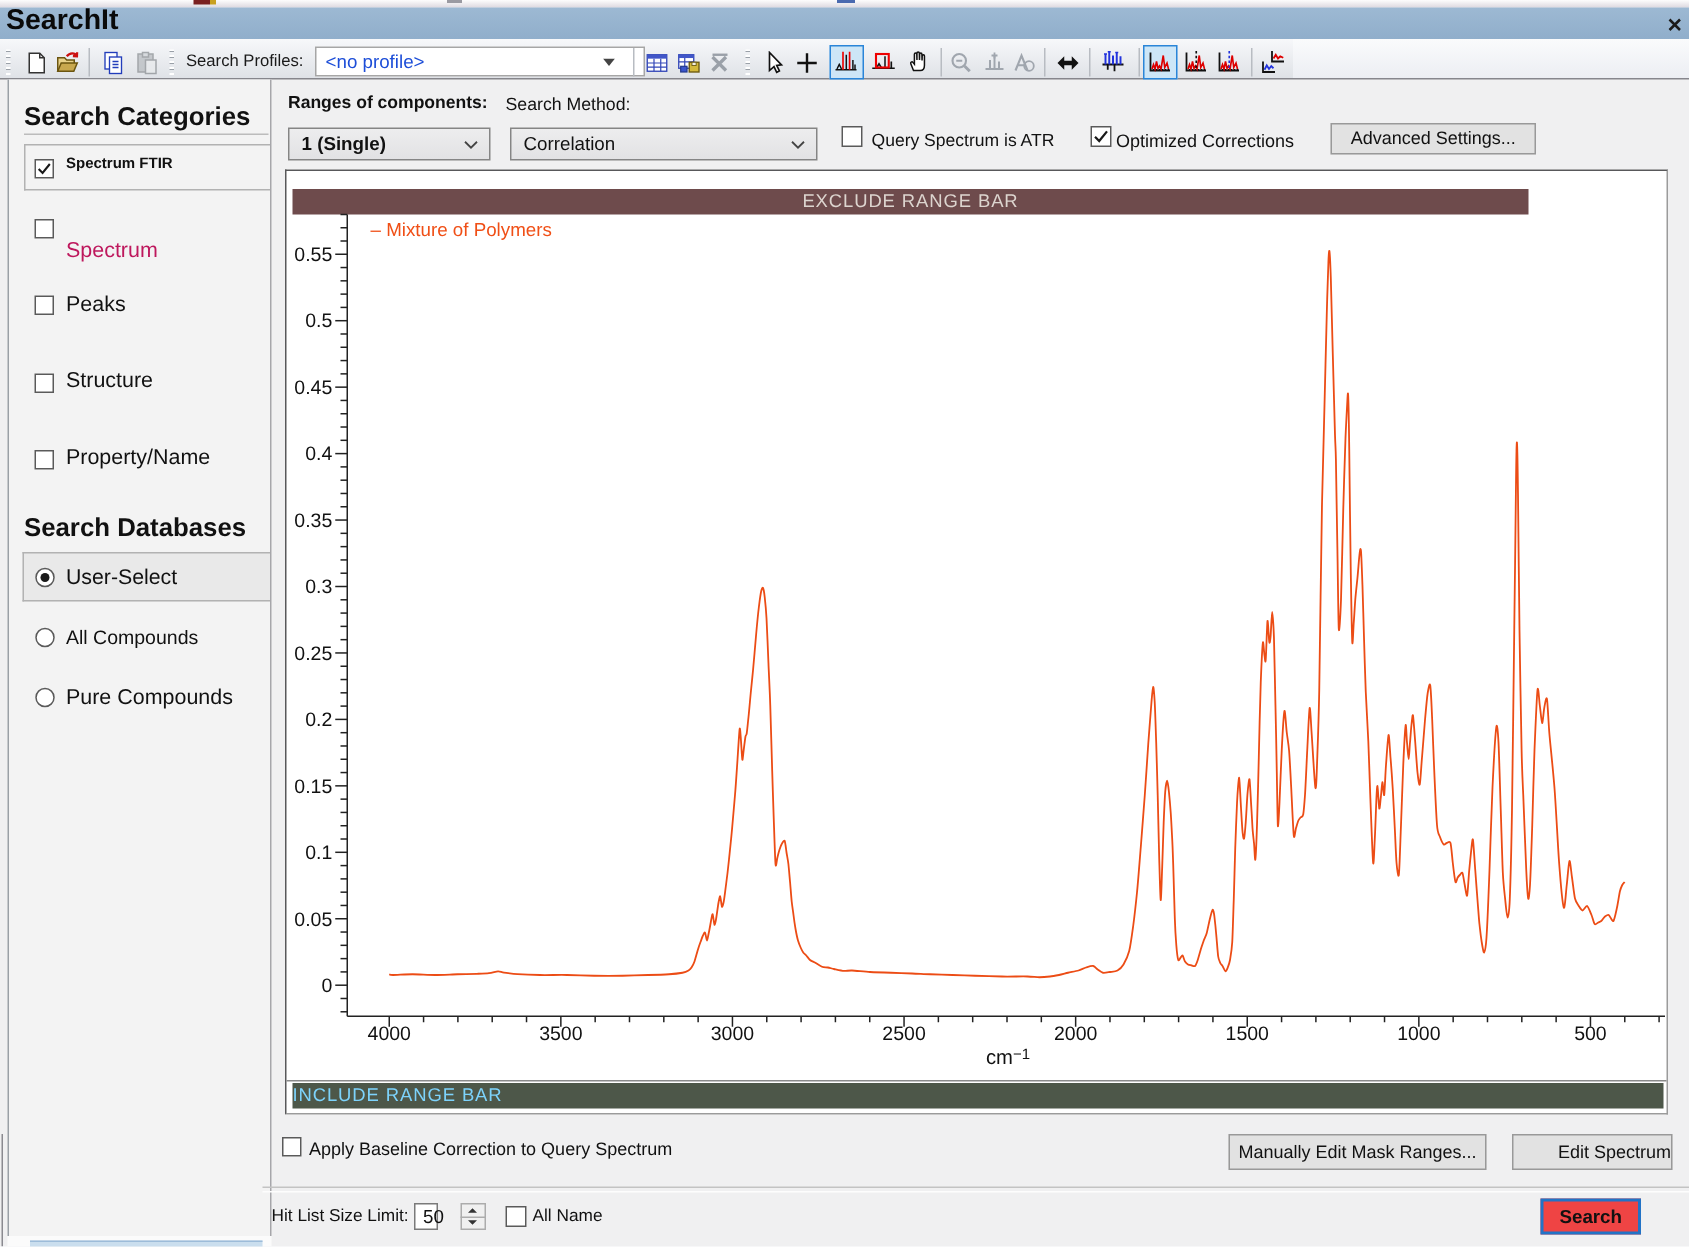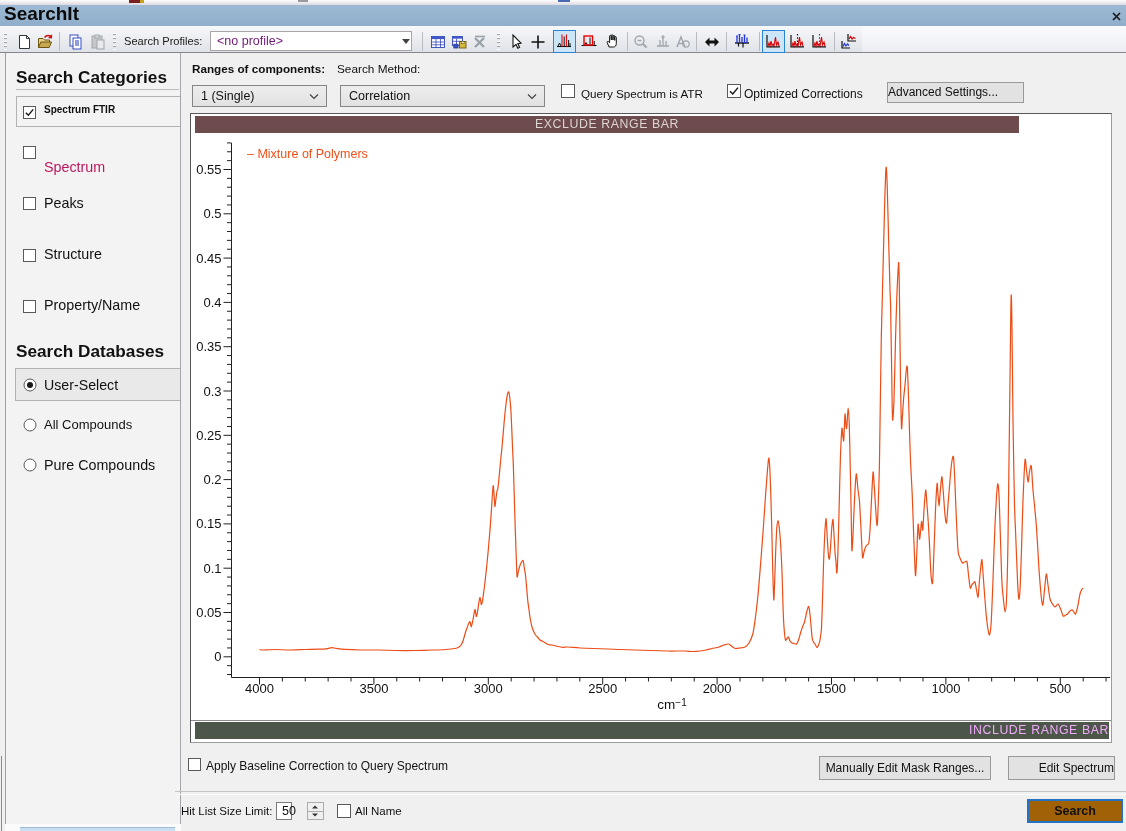--- a/index.html
+++ b/index.html
@@ -28,21 +28,21 @@
     <rect x="5" y="4" width="8" height="11" fill="#fff" stroke="#223dbb" stroke-width="0.9"></rect>
     <path d="M7 7 h4 M7 9 h4 M7 11 h4" stroke="#223dbb" stroke-width="1"></path>
   </svg>
 <svg width="16" height="16" viewBox="0 0 16 16" style="position:absolute;left:90px;top:34px;opacity:.75">
     <rect x="2" y="2" width="10" height="12" fill="#b8bcc0" stroke="#8c9094"></rect>
     <rect x="5" y="1" width="4" height="3" fill="#d0d4d8" stroke="#8c9094"></rect>
     <rect x="7" y="6" width="7" height="9" fill="#e8eaec" stroke="#8c9094"></rect>
   </svg>
 <div style="position:absolute;left:113px;top:33px;width:3px;height:17px;background:repeating-linear-gradient(#fff 0 1px,#9aa0a8 1px 2px,transparent 2px 4px)"></div>
 <div style="position:absolute;left:124px;top:35px;font-size:11.1px;color:#1a1a1a;white-space:nowrap">Search Profiles:</div>
-<div class="abs" style="left:210px;top:31px;width:202px;height:20px;box-sizing:border-box;background:#fff;border:1px solid #a6a6a6;font-size:12.5px;color:#701a75;line-height:18px;padding-left:6px">&lt;no profile&gt;</div>
+<div class="abs" style="left:210px;top:31px;width:220px;height:20px;box-sizing:border-box;background:#fff;border:1px solid #a6a6a6;font-size:12.5px;color:#1d4ed8;line-height:18px;padding-left:6px">&lt;no profile&gt;</div>
 <svg width="8" height="5" viewBox="0 0 8 5" style="position:absolute;left:402px;top:39px">
     <path d="M0 0 L4 5 L8 0 Z" fill="#444"></path>
   </svg>
 <div style="position:absolute;left:422px;top:32px;width:1px;height:19px;background:#b8bcc2"></div>
 <svg width="16" height="16" viewBox="0 0 16 16" style="position:absolute;left:430px;top:34px">
     <rect x="1.5" y="2.5" width="13" height="11" fill="#fff" stroke="#3347b8" stroke-width="0.9"></rect>
     <rect x="1.5" y="2.5" width="13" height="2.6" fill="#4156c8"></rect>
     <path d="M1.5 8 h13 M1.5 10.8 h13 M6 5.1 v8.4 M10.5 5.1 v8.4" stroke="#3347b8" stroke-width="0.8" fill="none"></path>
   </svg>
 <svg width="16" height="16" viewBox="0 0 16 16" style="position:absolute;left:451px;top:34px">
@@ -163,40 +163,40 @@
 <svg width="14" height="14" viewBox="0 0 14 14" style="position:absolute;left:23px;top:418px">
     <circle cx="7" cy="7" r="6" fill="#fff" stroke="#5a5a5a"></circle>
   </svg>
 <div style="position:absolute;left:44px;top:417px;font-size:13px;color:#111;white-space:nowrap">All Compounds</div>
 <svg width="14" height="14" viewBox="0 0 14 14" style="position:absolute;left:23px;top:458px">
     <circle cx="7" cy="7" r="6" fill="#fff" stroke="#5a5a5a"></circle>
   </svg>
 <div style="position:absolute;left:44px;top:457px;font-size:14.3px;color:#111;white-space:nowrap">Pure Compounds</div>
 <div style="position:absolute;left:192px;top:62px;font-size:11.7px;color:#111;font-weight:bold;white-space:nowrap">Ranges of components:</div>
 <div style="position:absolute;left:337px;top:62px;font-size:11.8px;color:#111;white-space:nowrap">Search Method:</div>
-<div style="position:absolute;left:192px;top:85px;width:135px;height:22px;box-sizing:border-box;background:linear-gradient(#ededee,#e2e2e4);border:1px solid #858585;font-size:12.5px;font-weight:normal;color:#111;line-height:21px;padding-left:8px">1 (Single)</div>
+<div style="position:absolute;left:192px;top:85px;width:135px;height:22px;box-sizing:border-box;background:linear-gradient(#ededee,#e2e2e4);border:1px solid #858585;font-size:12.5px;font-weight:bold;color:#111;line-height:21px;padding-left:8px">1 (Single)</div>
 <svg width="10" height="6" viewBox="0 0 10 6" style="position:absolute;left:309px;top:94px">
     <path d="M1 0.5 L5 4.5 L9 0.5" fill="none" stroke="#444" stroke-width="1.2"></path>
   </svg>
 <div style="position:absolute;left:340px;top:85px;width:205px;height:22px;box-sizing:border-box;background:linear-gradient(#ededee,#e2e2e4);border:1px solid #858585;font-size:12.5px;font-weight:normal;color:#111;line-height:21px;padding-left:8px">Correlation</div>
 <svg width="10" height="6" viewBox="0 0 10 6" style="position:absolute;left:527px;top:94px">
     <path d="M1 0.5 L5 4.5 L9 0.5" fill="none" stroke="#444" stroke-width="1.2"></path>
   </svg>
 <div style="position:absolute;left:561px;top:84px;width:14px;height:14px;background:#fff;border:1px solid #5a5a5a;box-sizing:border-box"></div>
 <div style="position:absolute;left:581px;top:87px;font-size:11.7px;color:#111;white-space:nowrap">Query Spectrum is ATR</div>
 <div style="position:absolute;left:727px;top:84px;width:14px;height:14px;background:#fff;border:1px solid #5a5a5a;box-sizing:border-box"></div>
 <svg width="14" height="14" viewBox="0 0 14 14" style="position:absolute;left:727px;top:84px">
     <path d="M3 7.2 L5.8 10 L11 3.6" fill="none" stroke="#1a1a1a" stroke-width="1.5"></path>
   </svg>
 <div style="position:absolute;left:744px;top:87px;font-size:12.0px;color:#111;white-space:nowrap">Optimized Corrections</div>
-<div style="position:absolute;left:887px;top:82px;width:137px;height:21px;box-sizing:border-box;background:#e2e2e2;border:1px solid #999;font-size:12px;color:#111;line-height:19px;">Advanced Settings...</div>
+<div style="position:absolute;left:887px;top:82px;width:137px;height:21px;box-sizing:border-box;background:#e2e2e2;border:1px solid #999;font-size:12px;color:#111;line-height:19px;text-align:center">Advanced Settings...</div>
 <div class="abs" style="left:190px;top:113px;width:922px;height:630px;background:#fff;border:1px solid;border-color:#58585a #9b9b9b #9b9b9b #58585a;box-sizing:border-box"></div>
-<div class="abs" style="left:195px;top:116px;width:824px;height:17px;background:#6e4b4c;color:#ddd5cf;font-size:12.3px;text-align:center;line-height:17px;letter-spacing:0.6px">EXCLUDE RANGE BAR</div>
+<div class="abs" style="left:195px;top:126px;width:824px;height:17px;background:#6e4b4c;color:#ddd5cf;font-size:12.3px;text-align:center;line-height:17px;letter-spacing:0.6px">EXCLUDE RANGE BAR</div>
 <div class="abs" style="left:191px;top:720px;width:920px;height:1px;background:#8a8a8a"></div>
-<div class="abs" style="left:195px;top:722px;width:914px;height:17px;background:#4d5749;color:#f0abfc;font-size:12.3px;text-align:right;line-height:17px;letter-spacing:0.6px">INCLUDE RANGE BAR</div>
+<div class="abs" style="left:195px;top:722px;width:914px;height:17px;background:#4d5749;color:#7dd3fc;font-size:12.3px;text-align:left;line-height:17px;letter-spacing:0.6px">INCLUDE RANGE BAR</div>
 <svg width="919" height="585" style="position:absolute;left:192px;top:135px">
     <line x1="39.5" y1="8" x2="39.5" y2="542.5" stroke="#222" stroke-width="1"></line>
     <line x1="39.5" y1="542.5" x2="918" y2="542.5" stroke="#222" stroke-width="1"></line>
     <line x1="35.0" y1="539.52" x2="39.5" y2="539.52" stroke="#222" stroke-width="1"></line>
     <line x1="35.0" y1="530.66" x2="39.5" y2="530.66" stroke="#222" stroke-width="1"></line>
     <line x1="31.5" y1="521.80" x2="39.5" y2="521.80" stroke="#222" stroke-width="1"></line>
     <line x1="35.0" y1="512.94" x2="39.5" y2="512.94" stroke="#222" stroke-width="1"></line>
     <line x1="35.0" y1="504.08" x2="39.5" y2="504.08" stroke="#222" stroke-width="1"></line>
     <line x1="35.0" y1="495.22" x2="39.5" y2="495.22" stroke="#222" stroke-width="1"></line>
     <line x1="35.0" y1="486.36" x2="39.5" y2="486.36" stroke="#222" stroke-width="1"></line>
@@ -324,14 +324,14 @@
 <div style="position:absolute;left:181px;top:805px;font-size:11.5px;color:#111;white-space:nowrap">Hit List Size Limit:</div>
 <div class="abs" style="left:276px;top:802px;width:16px;height:18px;box-sizing:border-box;background:#fff;border:1px solid #7a7a7a;font-size:12.5px;color:#111;line-height:16px;padding-left:5px">50</div>
 <div class="abs" style="left:307px;top:802px;width:17px;height:18px;box-sizing:border-box;background:#f0f0f0;border:1px solid #acacac"></div>
 <div class="abs" style="left:307px;top:811px;width:17px;height:1px;background:#acacac"></div>
 <svg width="8" height="12" viewBox="0 0 9 14" style="position:absolute;left:311px;top:805px">
     <path d="M1 4 L4.5 0.5 L8 4 Z" fill="#333"></path>
     <path d="M1 10 L4.5 13.5 L8 10 Z" fill="#333"></path>
   </svg>
 <div style="position:absolute;left:337px;top:804px;width:14px;height:14px;background:#fff;border:1px solid #5a5a5a;box-sizing:border-box"></div>
 <div style="position:absolute;left:355px;top:805px;font-size:11.5px;color:#111;white-space:nowrap">All Name</div>
-<div class="abs" style="left:1027px;top:799px;width:96px;height:24px;box-sizing:border-box;background:#a16207;border:2px solid #2273c6;font-size:12.5px;font-weight:bold;color:#111;text-align:center;line-height:20px">Search</div>
+<div class="abs" style="left:1027px;top:799px;width:67px;height:24px;box-sizing:border-box;background:#ef4444;border:2px solid #2273c6;font-size:12.5px;font-weight:bold;color:#111;text-align:center;line-height:20px">Search</div>
 <div class="abs" style="left:5px;top:824px;width:176px;height:7px;background:#fbfbfb"></div>
 <div class="abs" style="left:20px;top:827px;width:155px;height:4px;background:#cadeee;border-top:1px solid #9dbcd9"></div>
 </body></html>

